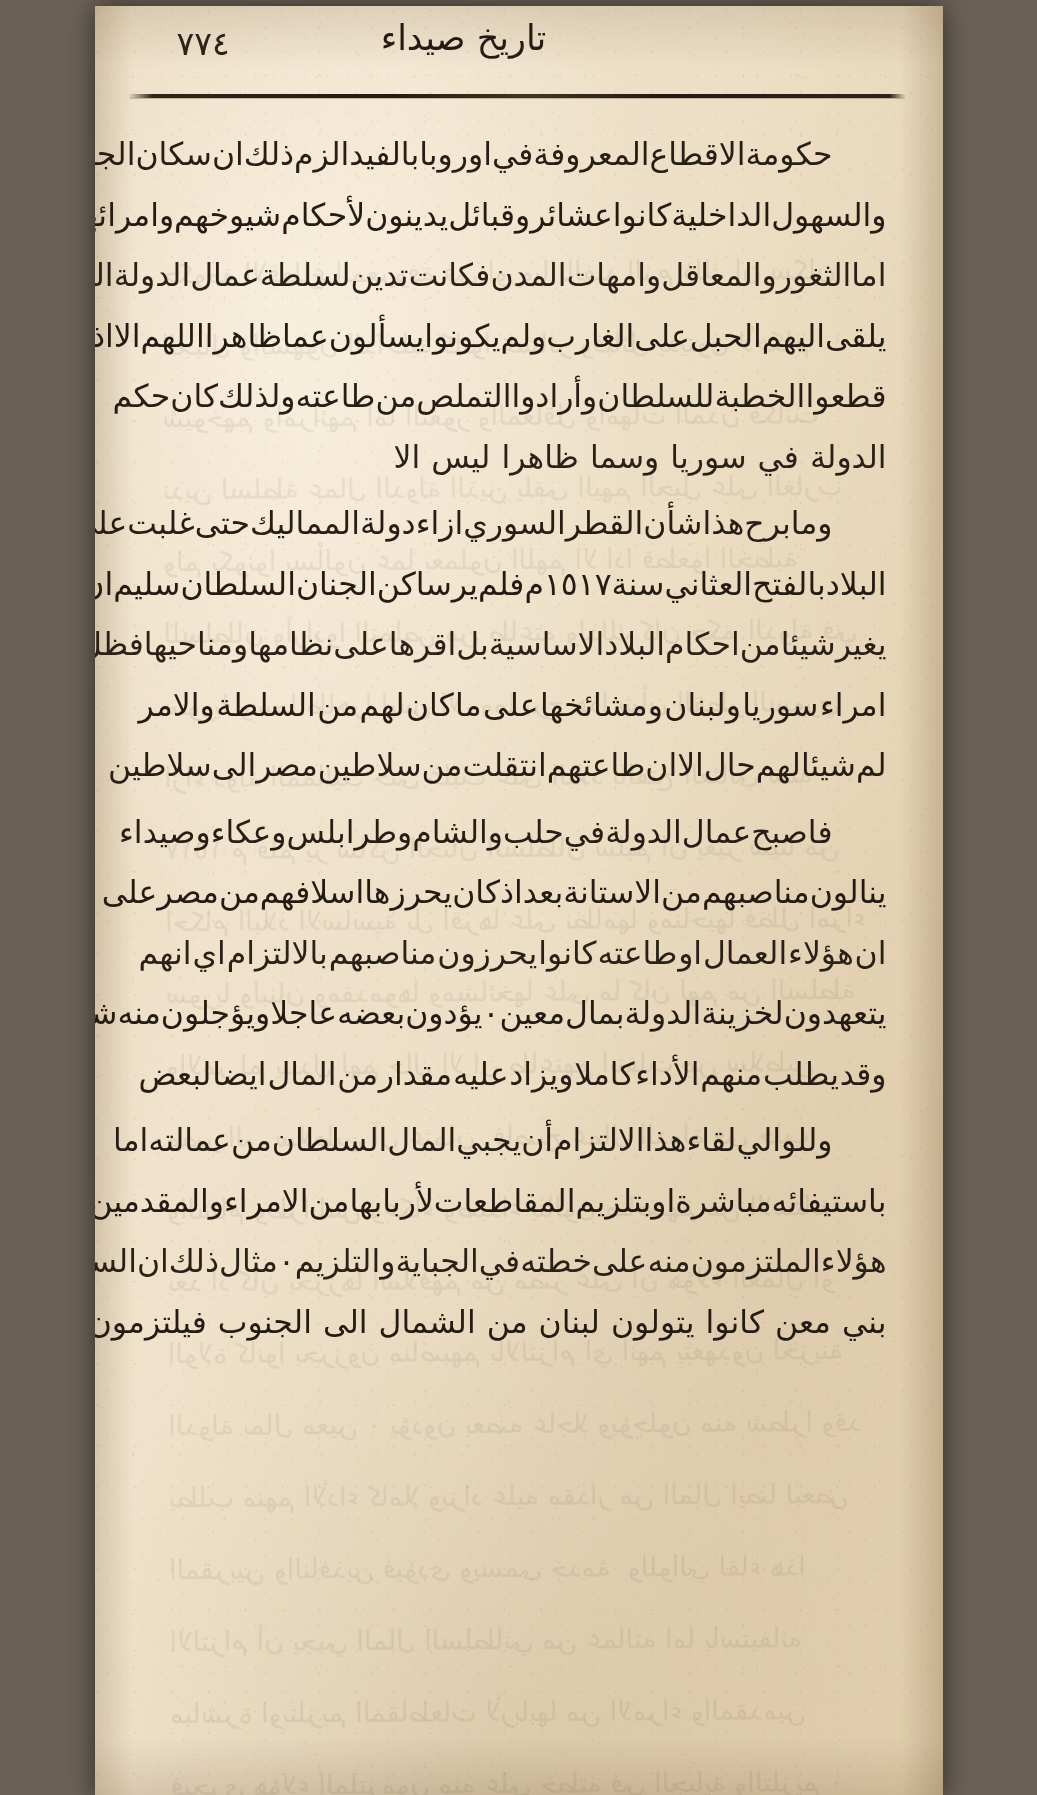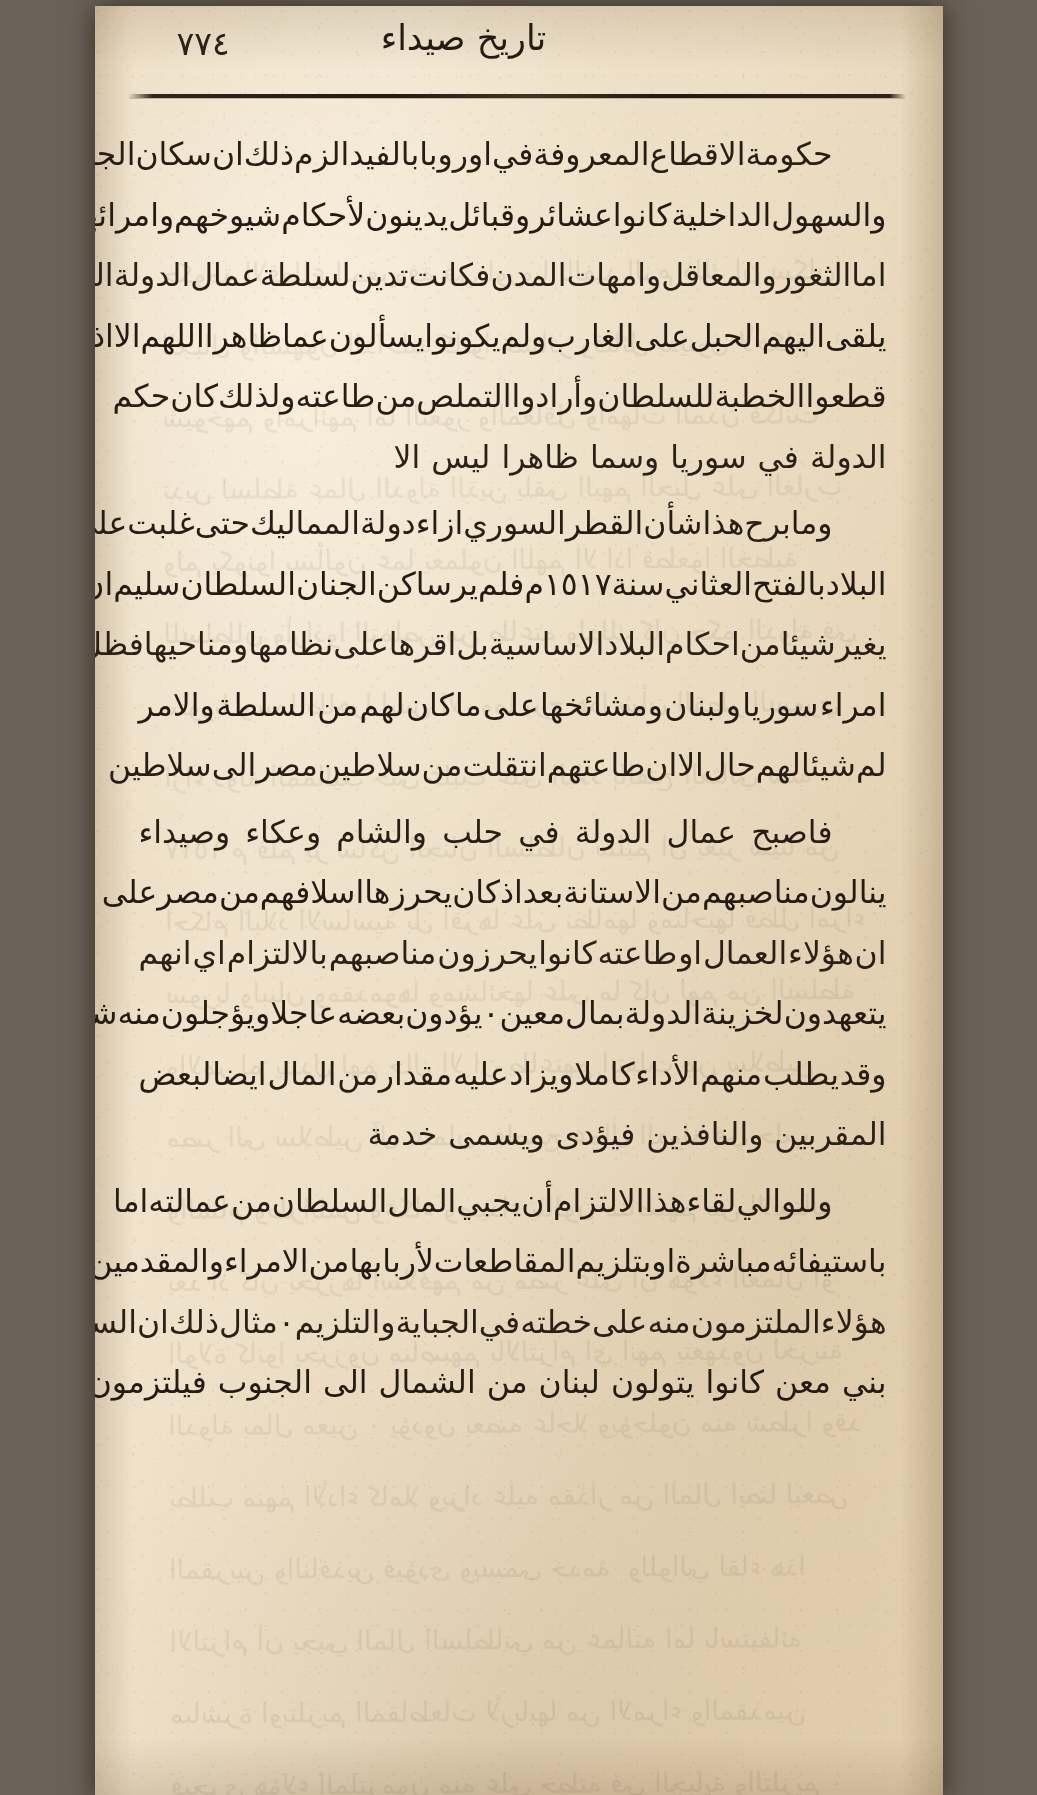--- a/index.html
+++ b/index.html
@@ -320,20 +320,21 @@
           </div>
         </div>
         <div class="para">
           <div class="line just indent">
             <span>فاصبح</span>
             <span>عمال</span>
             <span>الدولة</span>
             <span>في</span>
             <span>حلب</span>
             <span>والشام</span>
+            <span>وطرابلس</span>
             <span>وعكاء</span>
             <span>وصيداء</span>
           </div>
           <div class="line just">
             <span>ينالون</span>
             <span>مناصبهم</span>
             <span>من</span>
             <span>الاستانة</span>
             <span>بعد</span>
             <span>اذ</span>
@@ -378,21 +379,20 @@
             <span>الأداء</span>
             <span>كاملا</span>
             <span>ويزاد</span>
             <span>عليه</span>
             <span>مقدار</span>
             <span>من</span>
             <span>المال</span>
             <span>ايضا</span>
             <span>لبعض</span>
           </div>
-          <div class="line last">المقربين والنافذين فيؤدى ويسمى خدمة</div>
         </div>
         <div class="para">
           <div class="line just indent">
             <span>وللوالي</span>
             <span>لقاء</span>
             <span>هذا</span>
             <span>الالتزام</span>
             <span>أن</span>
             <span>يجبي</span>
             <span>المال</span>

